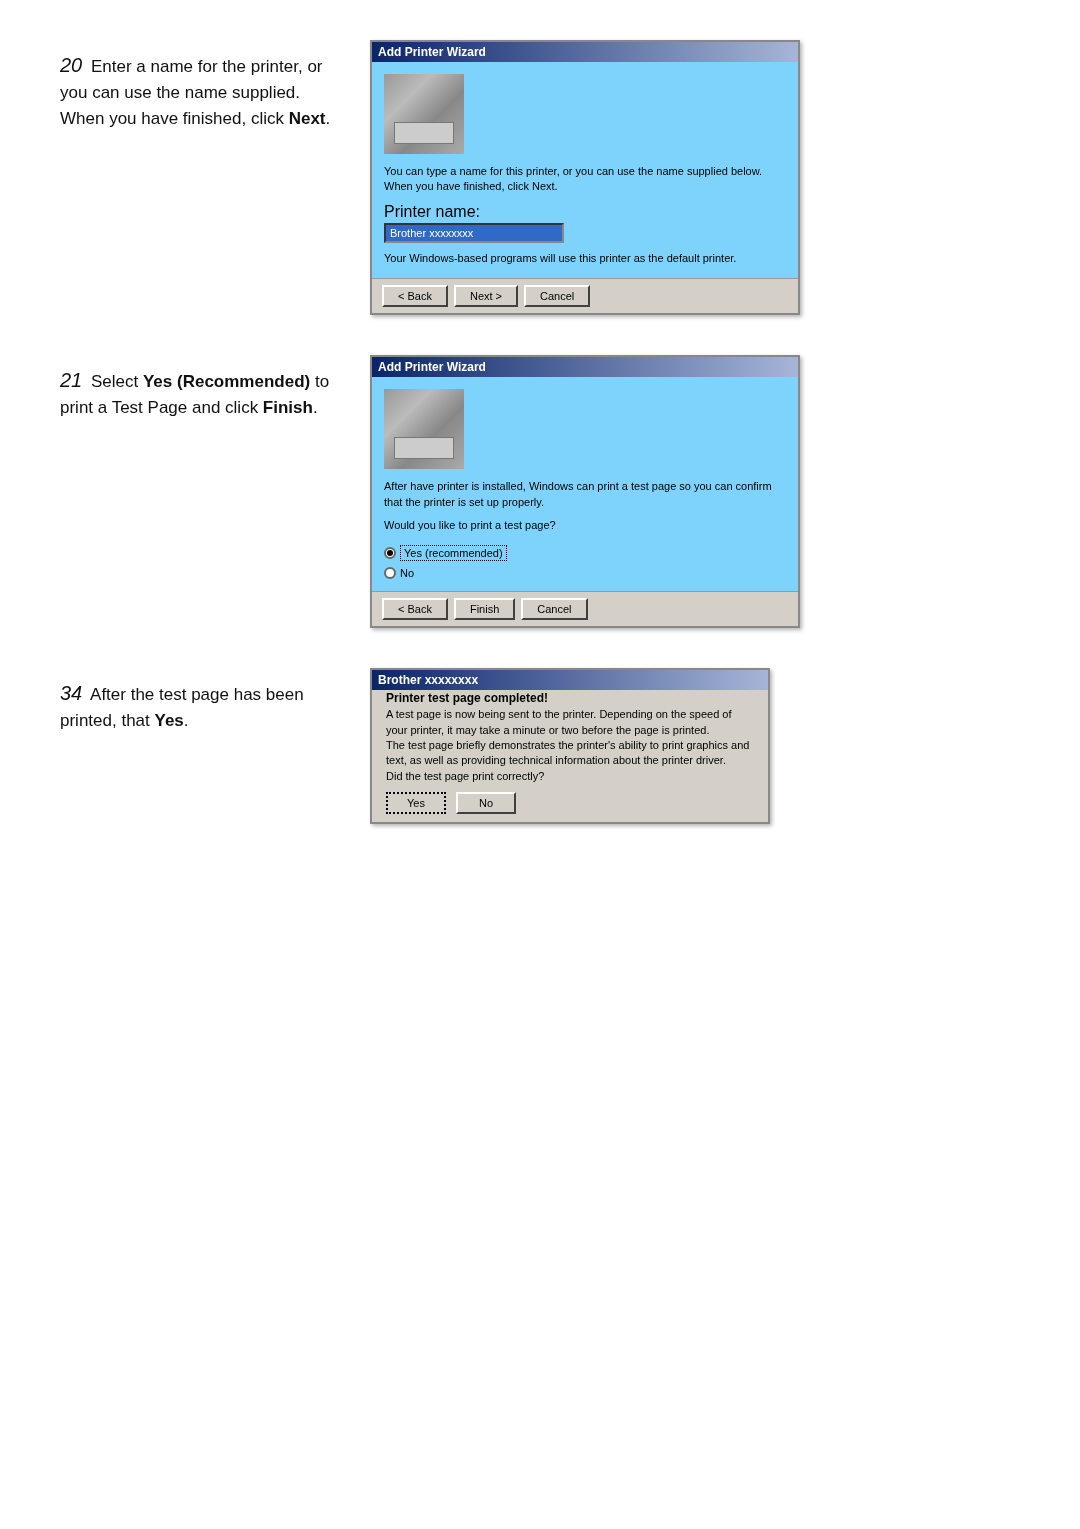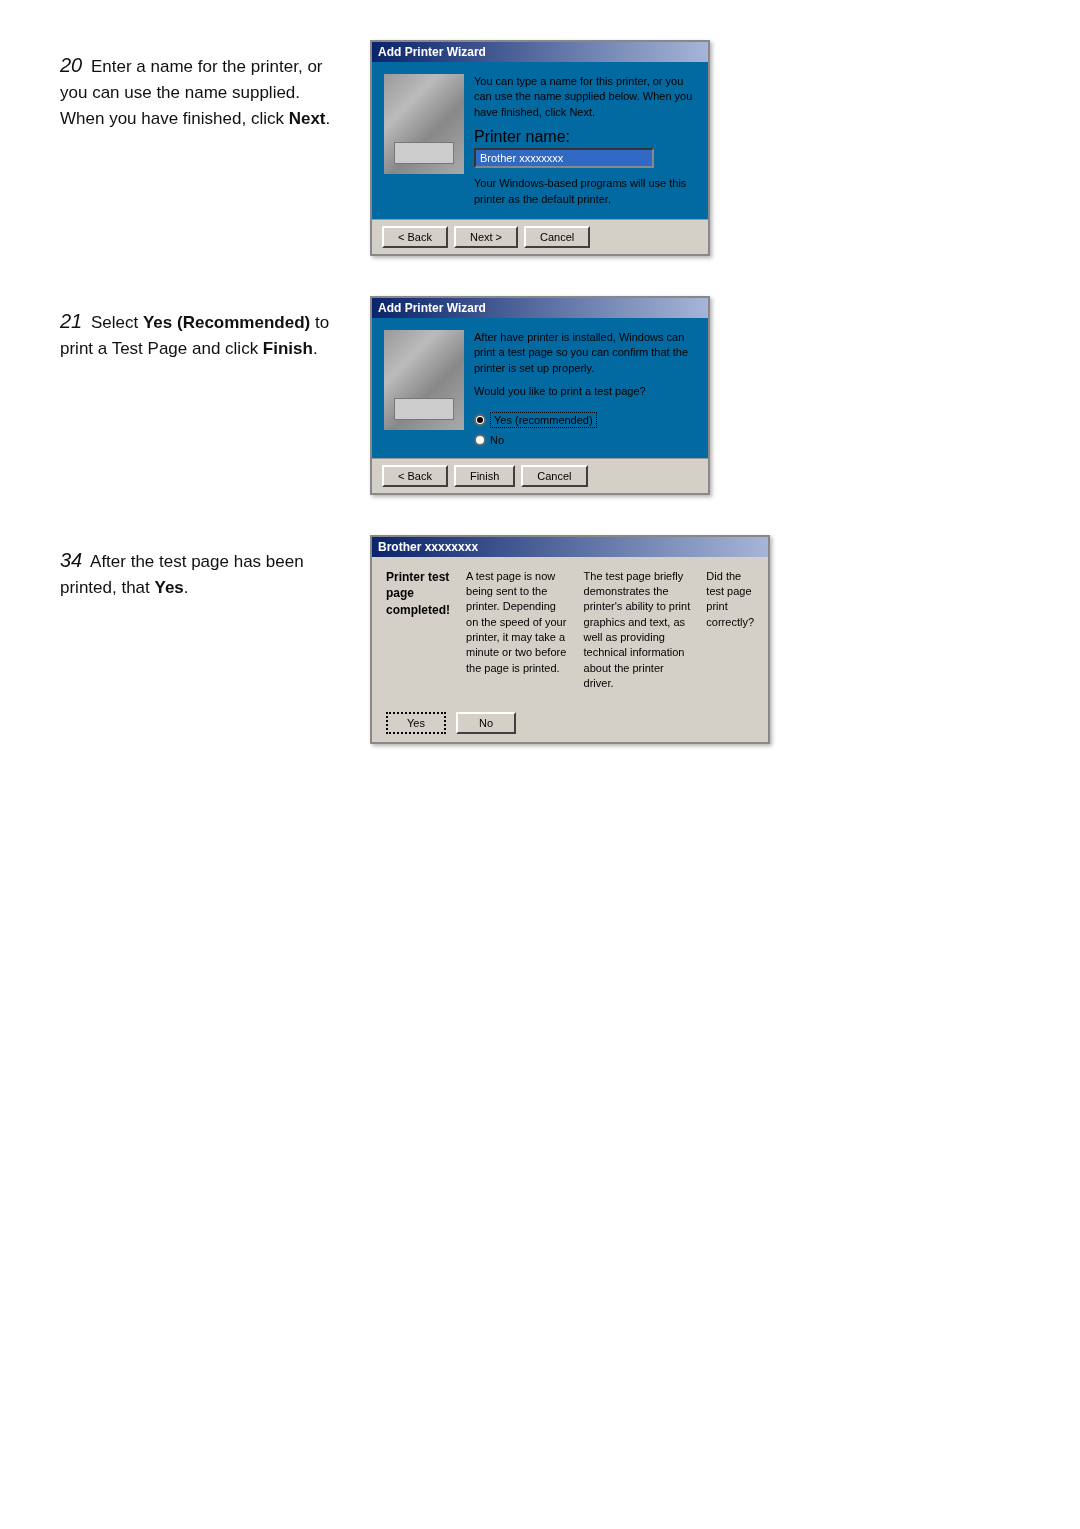--- a/index.html
+++ b/index.html
@@ -46,40 +46,41 @@
       font-weight: bold;
     }
 
     .step-content {
       flex: 1;
     }
 
     
     .dialog-box {
       border: 2px solid #888;
-      background: #0369a1;
-      width: 340px;
+      background: #7dd3fc;
+      width: 430px;
       font-size: 11px;
       color: #000;
       box-shadow: 2px 2px 4px rgba(0,0,0,0.3);
     }
 
     .dialog-title-bar {
       background: linear-gradient(to right, #0a246a, #a6b5d7);
       color: white;
       padding: 3px 6px;
       font-size: 12px;
       font-weight: bold;
       display: flex;
       align-items: center;
       gap: 4px;
     }
 
     .dialog-body {
       display: flex;
+      flex-direction: column;
       padding: 12px;
       gap: 10px;
     }
 
     .printer-image {
       flex: 0 0 80px;
       width: 80px;
       height: 100px;
       background: #aaa;
       position: relative;
@@ -201,24 +202,24 @@
 
     .brother-title-bar {
       background: linear-gradient(to right, #0a246a, #a6b5d7);
       color: white;
       padding: 3px 6px;
       font-size: 12px;
       font-weight: bold;
     }
 
     .brother-body {
-      padding: 12px 14px;
-      display: flex;
-      flex-direction: row;
-      gap: 16px;
+      padding: 0 14px;
+      display: flex;
+      flex-direction: column;
+      gap: 0;
     }
 
     .brother-body p {
       font-size: 11px;
       line-height: 1.4;
     }
 
     .brother-body .completed {
       font-weight: bold;
       font-size: 12px;

